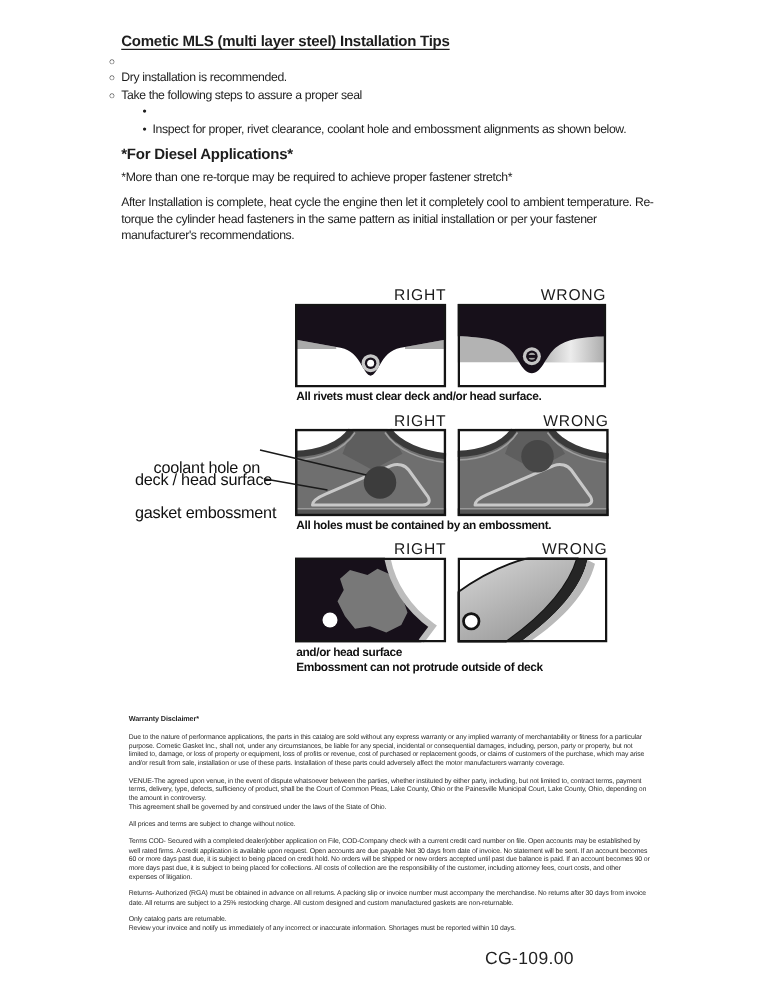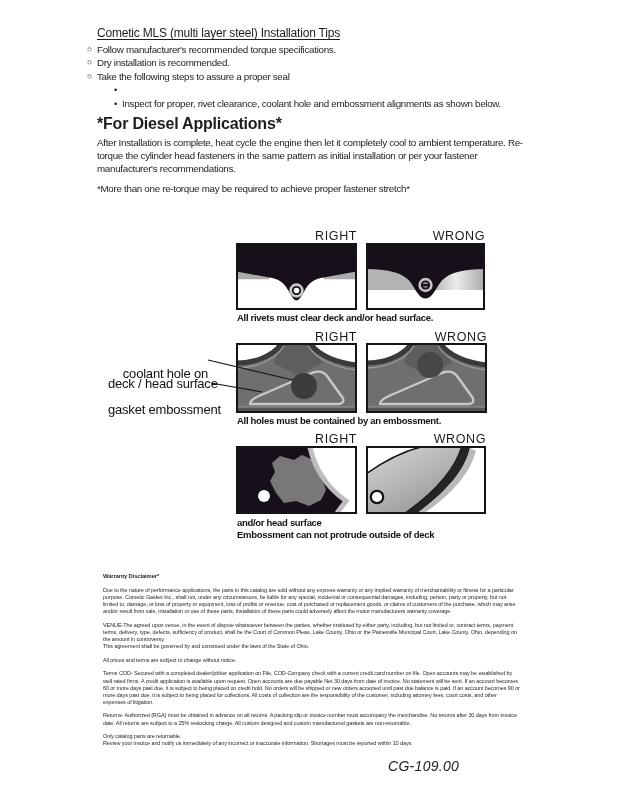--- a/index.html
+++ b/index.html
@@ -4,77 +4,76 @@
 <style>
   html,body{margin:0;padding:0;}
   body{
     width:618px;height:800px;background:#ffffff;position:relative;overflow:hidden;
     font-family:"Liberation Sans", sans-serif;color:#1d1d1d;
     -webkit-font-smoothing:antialiased;
   }
   .abs{position:absolute;}
   
   .title{
-    left:97px;top:26px;font-size:12px;font-weight:normal;letter-spacing:-0.2px;
+    left:97px;top:26px;font-size:12px;font-weight:bold;letter-spacing:-0.2px;
     text-decoration:underline;text-underline-offset:2px;white-space:nowrap;
   }
   
   .bullets{left:87px;top:43px;width:460px;font-size:9.8px;letter-spacing:-0.3px;line-height:13.4px;}
   .b-row{display:flex;}
   .b-mark{width:10px;flex:0 0 10px;font-size:8.5px;line-height:13.4px;}
   .sub{margin-left:27px;}
   .sub .b-mark{width:8px;flex:0 0 8px;font-size:9.5px;}
   
   .diesel{left:97px;top:117px;width:436px;font-size:9.8px;letter-spacing:-0.3px;line-height:13px;}
-  .diesel h2{font-size:16px;font-weight:bold;letter-spacing:-0.2px;margin:0 0 6px 0;}
+  .diesel h2{font-size:12px;font-weight:bold;letter-spacing:-0.2px;margin:0 0 6px 0;}
   .diesel p{margin:0 0 7px 0;}
   
   .fig-label{font-size:12.5px;letter-spacing:0.6px;text-align:right;color:#1a1a1a;white-space:nowrap;}
   .fig-caption{font-size:9.5px;font-weight:bold;letter-spacing:-0.3px;line-height:11.5px;color:#111;white-space:nowrap;}
   .fig-box{position:absolute;}
   .fig-box svg{display:block;}
   .annot{font-size:13px;letter-spacing:-0.2px;line-height:9.5px;text-align:right;color:#111;white-space:nowrap;margin-top:24px;}
   
   .legal{left:103px;top:573px;width:417px;font-size:5.5px;letter-spacing:-0.1px;line-height:7.1px;color:#2a2a2a;}
   .legal h3{font-size:5.8px;font-weight:bold;margin:0 0 7px 0;}
   .legal p{margin:0 0 6.5px 0;}
   .legal .tight{margin:0;}
-  .footer-code{left:388px;top:758px;font-size:14px;letter-spacing:0.3px;color:#222;font-style:italic;}
+  .footer-code{left:388px;top:758px;font-size:14px;letter-spacing:0.3px;color:#222;}
 </style>
 </head>
 <body>
 
 <div class="abs title">Cometic MLS (multi layer steel) Installation Tips</div>
 
 <div class="abs bullets">
   <div class="b-row">
     <span class="b-mark">○</span>
-    <span>Follow manufacturer's recommended torque specifications.</span>
   </div>
   <div class="b-row">
     <span class="b-mark">○</span>
     <span>Dry installation is recommended.</span>
   </div>
   <div class="b-row">
     <span class="b-mark">○</span>
     <span>Take the following steps to assure a proper seal</span>
   </div>
   <div class="b-row sub">
     <span class="b-mark">•</span>
   </div>
   <div class="b-row sub">
     <span class="b-mark">•</span>
     <span>Inspect for proper, rivet clearance, coolant hole and embossment alignments as shown below.</span>
   </div>
 </div>
 
 <div class="abs diesel">
   <h2>*For Diesel Applications*</h2>
+  <p>*More than one re-torque may be required to achieve proper fastener stretch*</p>
   <p>After Installation is complete, heat cycle the engine then let it completely cool to ambient temperature. Re-torque the cylinder head fasteners in the same pattern as initial installation or per your fastener manufacturer's recommendations.</p>
-  <p>*More than one re-torque may be required to achieve proper fastener stretch*</p>
 </div>
 
 <div class="abs fig-label" style="left:236px;top:229px;width:121px;">RIGHT</div>
 <div class="abs fig-label" style="left:366px;top:229px;width:119px;">WRONG</div>
 
 <div class="fig-box" style="left:236px;top:243px;">
   <svg width="121" height="67" viewBox="0 0 121 67">
     <rect x="0" y="0" width="121" height="67" fill="#ffffff"></rect>
     <polygon points="0,28.5 33,34.5 33,36.2 0,36.2" fill="#aaaaaa"></polygon>
     <polygon points="121,28.5 88,34.5 88,36.2 121,36.2" fill="#aaaaaa"></polygon>

